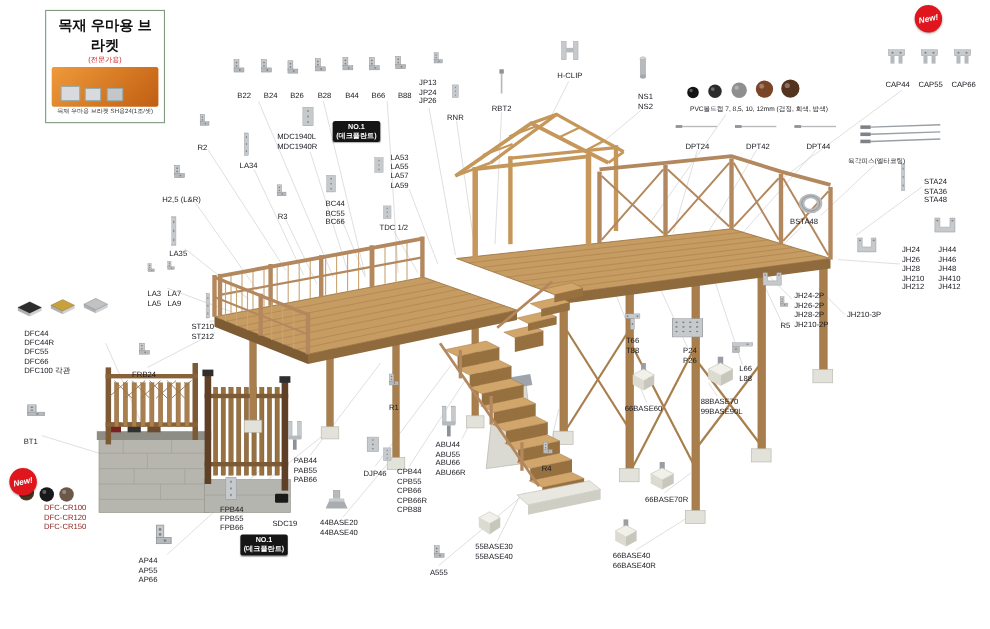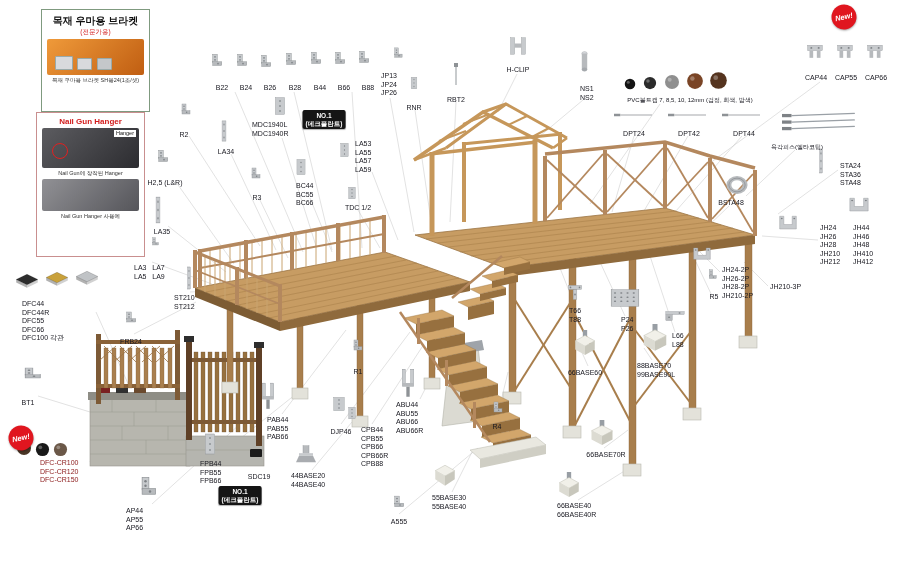--- a/index.html
+++ b/index.html
@@ -12,21 +12,21 @@
   .lbl.blackbox{background:#151515;color:#fff;padding:2px 3px;border-radius:2px;font-weight:bold;
                 font-size:6.5px;line-height:7.5px;text-align:center;box-shadow:0 1px 1px rgba(0,0,0,.3)}
   .icn{position:absolute;z-index:2}
   .icn svg{display:block;width:100%;height:100%}
   .badge{position:absolute;width:25px;height:25px;border-radius:50%;background:#e0161f;color:#fff;
          font-size:7.5px;font-weight:bold;font-style:italic;display:flex;align-items:center;justify-content:center;
          transform:translate(-50%,-50%) rotate(-12deg);z-index:5;box-shadow:0 1px 2px rgba(0,0,0,.35)}
   .info-box{position:absolute;background:#fff;z-index:4;padding:4px 5px}
   #box1{left:41px;top:9px;width:97px;height:93px;border:1px solid #7f9a7f}
   #box2{left:36px;top:112px;width:97px;height:135px;border:1px solid #c98f8f}
-  .ib-title{font-size:10px;font-weight:bold;text-align:center;color:#111}
+  .ib-title{font-size:13px;font-weight:bold;text-align:center;color:#111}
   .ib-title.red{color:#d21c1c;font-size:8px}
   .ib-sub{font-size:6.5px;color:#d21c1c;text-align:center}
   .ib-cap{font-size:5.5px;text-align:center;color:#333;line-height:6.5px}
   .ib-photo{position:relative;margin:2px 0;border-radius:2px}
   .ph-orange{height:36px;background:linear-gradient(135deg,#ef9a3a,#c05e12)}
   .ph-dark{height:40px;background:linear-gradient(135deg,#5c5c60,#2c2c30)}
   .ph-gray{height:32px;background:linear-gradient(135deg,#919195,#55555a)}
   .ph-bracket{position:absolute;left:8px;bottom:5px;width:16px;height:12px;background:#d8dadd;border:1px solid #9aa;border-radius:1px}
   .ph-bracket.b2{left:30px;width:13px;height:10px}
   .ph-bracket.b3{left:50px;width:13px;height:10px;background:#c4c7ca}
@@ -364,30 +364,20 @@
     <div class="ib-title">목재 우마용 브라켓</div>
     <div class="ib-sub">(전문가용)</div>
     <div class="ib-photo ph-orange">
       <span class="ph-bracket"></span>
       <span class="ph-bracket b2"></span>
       <span class="ph-bracket b3"></span>
     </div>
     <div class="ib-cap">목재 우마용 브라켓 SH용24(1조/셋)</div>
   </div>
 
-  <div class="info-box" id="box2">
-    <div class="ib-title red">Nail Gun Hanger</div>
-    <div class="ib-photo ph-dark">
-      <span class="hanger-chip">Hanger</span>
-      <span class="red-circle"></span>
-    </div>
-    <div class="ib-cap">Nail Gun에 장착된 Hanger</div>
-    <div class="ib-photo ph-gray"></div>
-    <div class="ib-cap">Nail Gun Hanger 사용예</div>
-  </div>
 
   <div id="icons-layer">
       <div class="icn" style="left: 206px; top: 52px; width: 18px; height: 18px;">
         <svg viewBox="0 0 24 24" preserveAspectRatio="none">
           <rect x="9" y="3" width="6" height="11" fill="#c7cacd" stroke="#8e9296" stroke-width="0.6"></rect>
           <rect x="9" y="13" width="12" height="5" fill="#b7babd" stroke="#8e9296" stroke-width="0.6"></rect>
           <circle cx="12" cy="6.5" r="1.1" fill="#7e8286"></circle>
           <circle cx="12" cy="10.5" r="1.1" fill="#7e8286"></circle>
           <circle cx="16" cy="15.5" r="1.1" fill="#7e8286"></circle>
         </svg>

